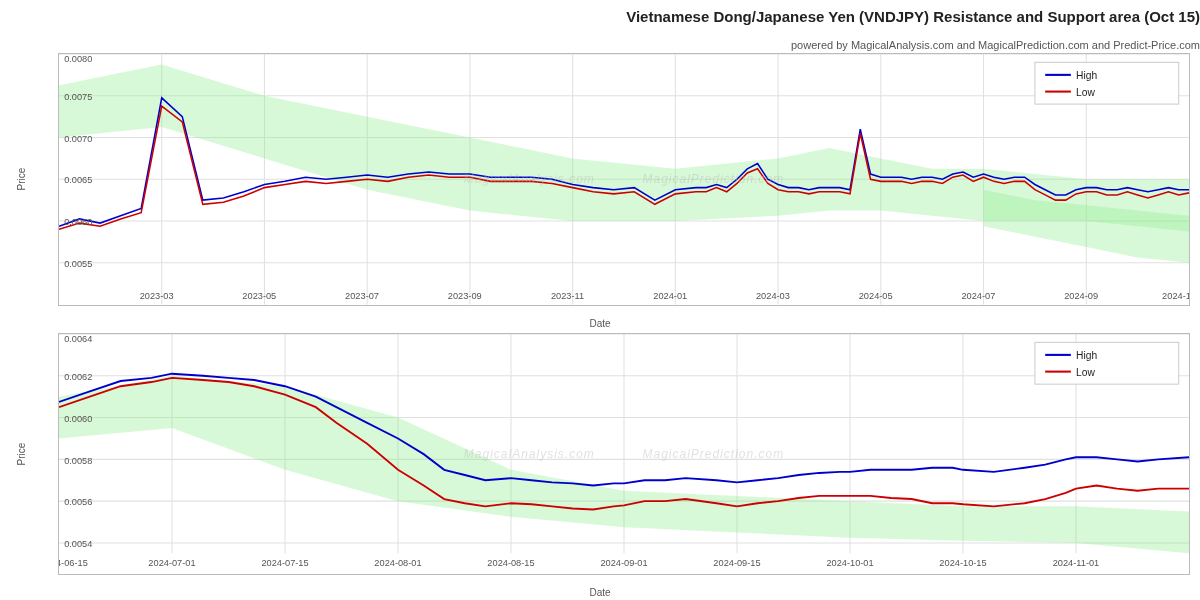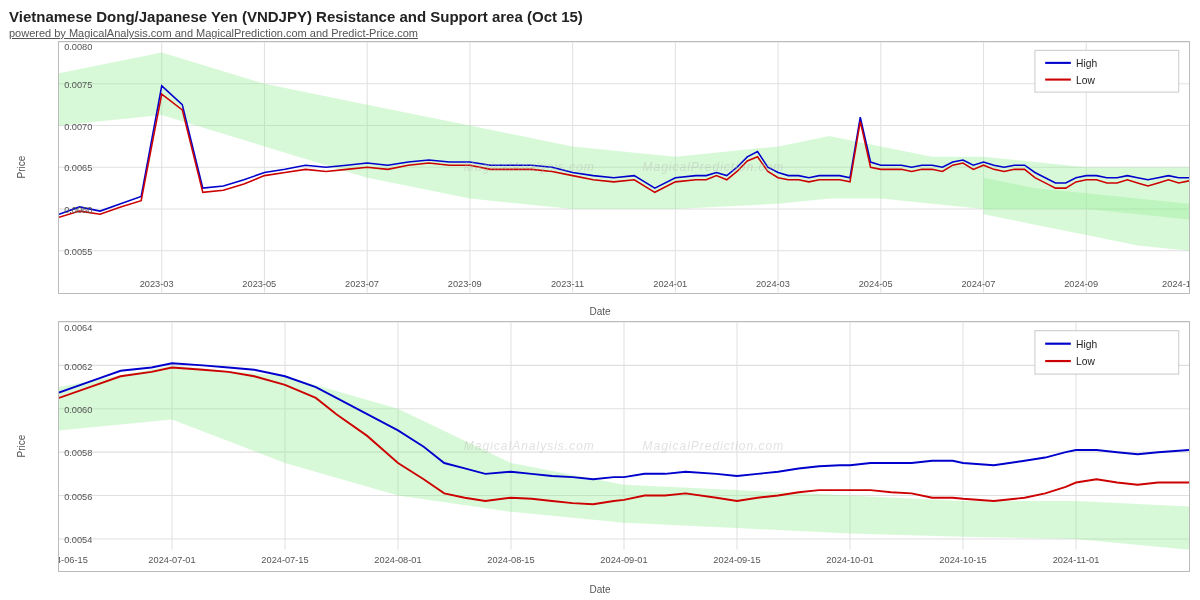--- a/index.html
+++ b/index.html
@@ -11,33 +11,32 @@
       overflow: hidden;
     }
     .page-container {
       width: 1200px;
       height: 600px;
       display: flex;
       flex-direction: column;
       background: #fff;
     }
     .title-section {
-      text-align: left;
+      text-align: right;
       padding: 8px 0 2px 9px;
     }
     .main-title {
       font-size: 15px;
       font-weight: bold;
       color: #222;
     }
     .subtitle {
       font-size: 11px;
       color: #555;
-      margin-top: 2px;
-      text-decoration: underline;
+      margin-top: 14px;
     }
     .charts-container {
       display: flex;
       flex-direction: column;
       flex: 1;
       padding: 0 10px 5px 10px;
     }
     .chart-wrapper {
       position: relative;
       flex: 1;

